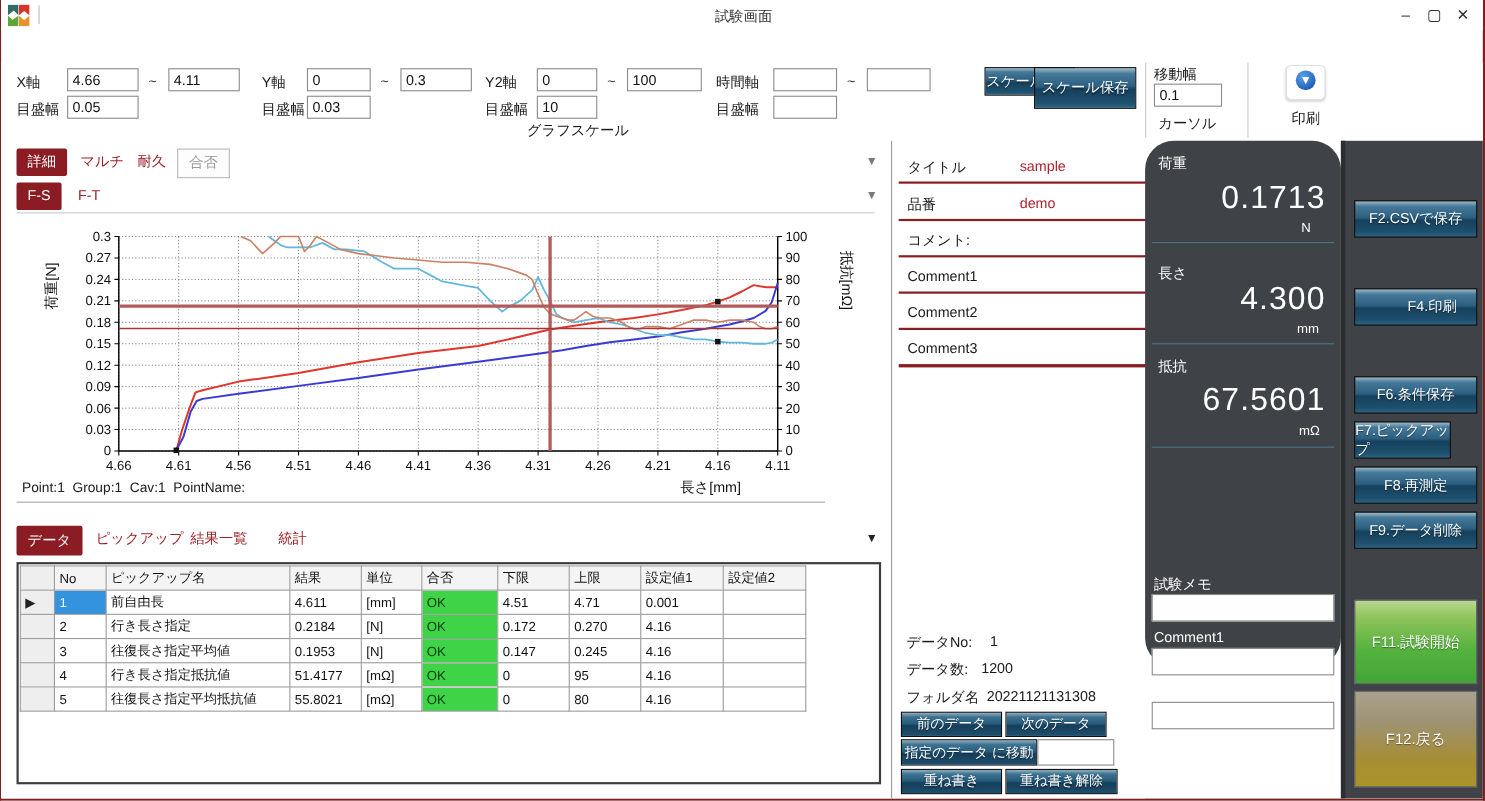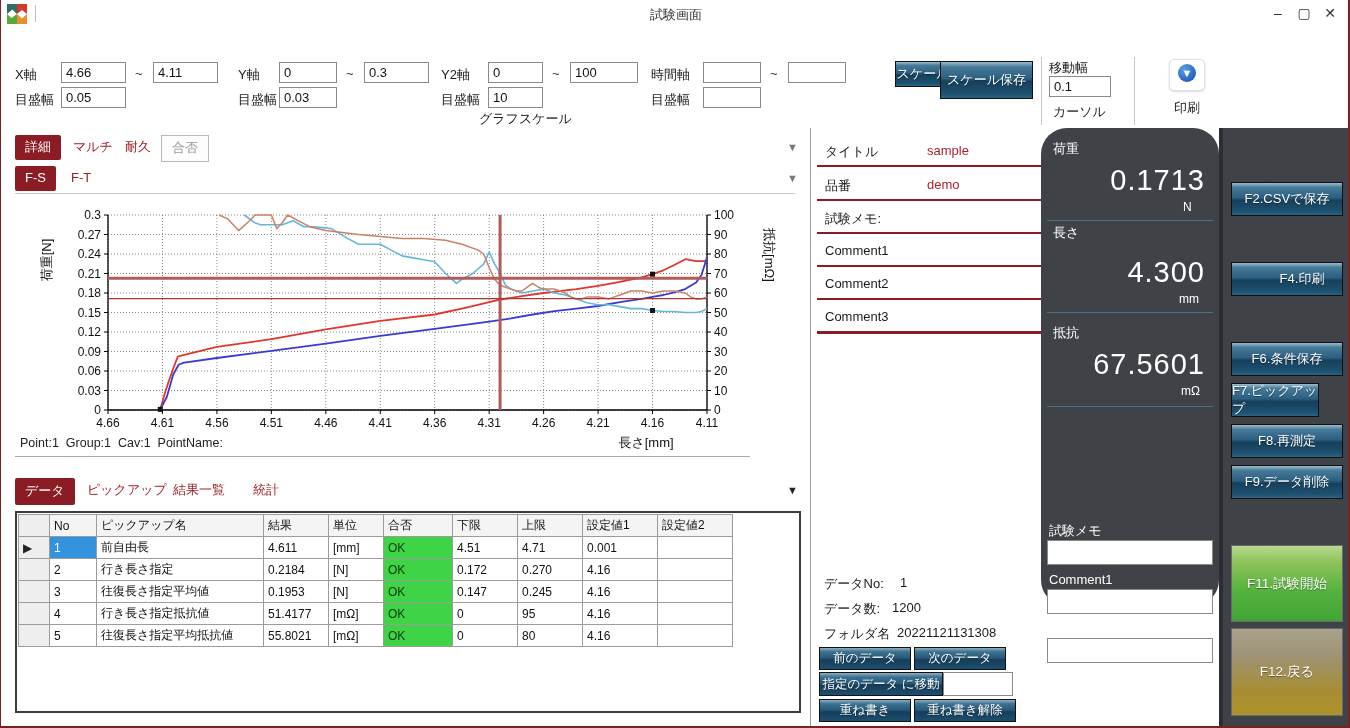--- a/index.html
+++ b/index.html
@@ -334,21 +334,21 @@
   <div class="abs" style="left:811px;top:128px;width:229px;height:598px;background:#fff;">
     <div class="inforow" style="top:8px;height:29px;left:5px;">
       <span class="lbl" style="position:absolute;left:8px;top:7px;">タイトル</span>
       <span style="position:absolute;left:110px;top:7px;font-size:13px;color:#b01e2a;">sample</span>
     </div>
     <div class="inforow" style="top:42px;height:29px;left:5px;">
       <span class="lbl" style="position:absolute;left:8px;top:7px;">品番</span>
       <span style="position:absolute;left:110px;top:7px;font-size:13px;color:#b01e2a;">demo</span>
     </div>
     <div class="inforow" style="top:75px;height:29px;left:5px;">
-      <span class="lbl" style="position:absolute;left:8px;top:7px;">試験メモ:</span>
+      <span class="lbl" style="position:absolute;left:8px;top:7px;">コメント:</span>
     </div>
     <div class="inforow" style="top:108px;height:29px;left:5px;">
       <span class="lbl" style="position:absolute;left:8px;top:7px;">Comment1</span>
     </div>
     <div class="inforow" style="top:141px;height:29px;left:5px;">
       <span class="lbl" style="position:absolute;left:8px;top:7px;">Comment2</span>
     </div>
     <div class="inforow" style="top:174px;height:29px;left:5px;border-bottom-width:3px;">
       <span class="lbl" style="position:absolute;left:8px;top:7px;">Comment3</span>
     </div>
@@ -367,21 +367,21 @@
     <div class="navbtn" style="left:7px;top:571px;width:90px;height:21px;">重ね書き</div>
     <div class="navbtn" style="left:102px;top:571px;width:100px;height:21px;">重ね書き解除</div>
   </div>
 
   <div class="abs darkpanel" style="left:1040px;top:128px;width:178px;height:478px;border-radius:26px;">
     <span class="abs munit" style="left:12px;top:12px;">荷重</span>
     <span class="mval" style="top:36px;">0.1713</span>
     <span class="abs munit" style="left:142px;top:72px;font-size:12px;">N</span>
     <div class="divline" style="left:6px;top:92px;"></div>
 
-    <span class="abs munit" style="left:12px;top:96px;">長さ</span>
+    <span class="abs munit" style="left:12px;top:112px;">長さ</span>
     <span class="mval" style="top:128px;">4.300</span>
     <span class="abs munit" style="left:138px;top:164px;font-size:12px;">mm</span>
     <div class="divline" style="left:6px;top:184px;"></div>
 
     <span class="abs munit" style="left:12px;top:196px;">抵抗</span>
     <span class="mval" style="top:220px;">67.5601</span>
     <span class="abs munit" style="left:140px;top:256px;font-size:12px;">mΩ</span>
     <div class="divline" style="left:6px;top:278px;"></div>
 
     <span class="abs munit" style="left:8px;top:394px;">試験メモ</span>

